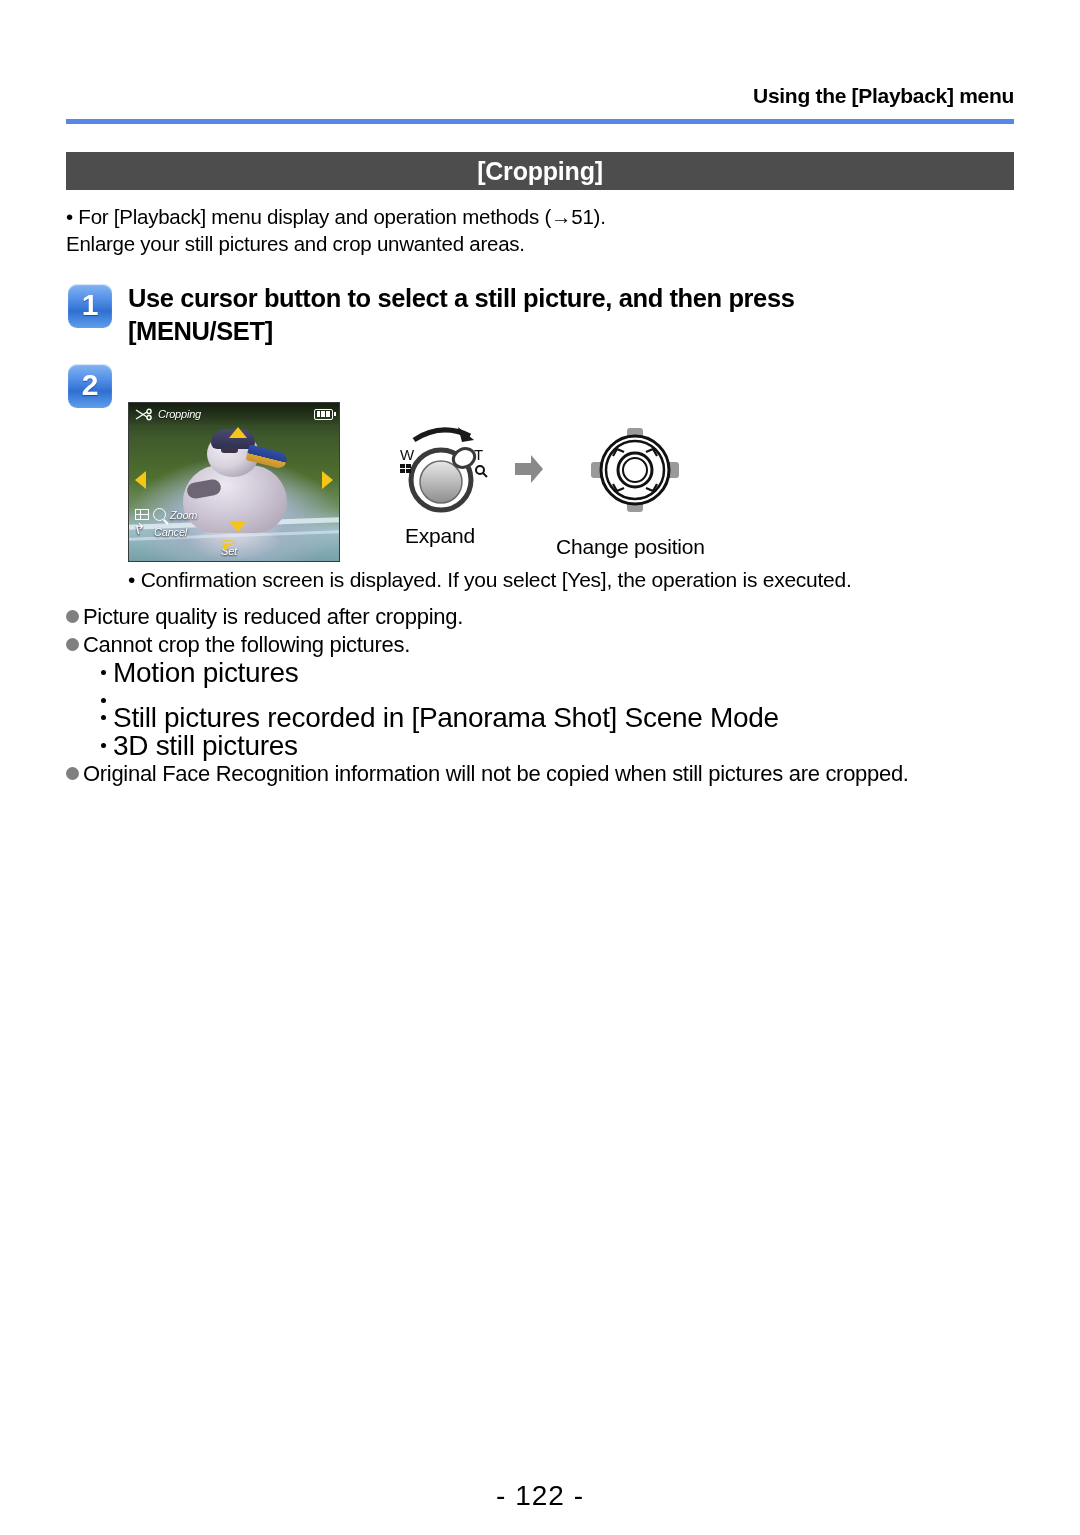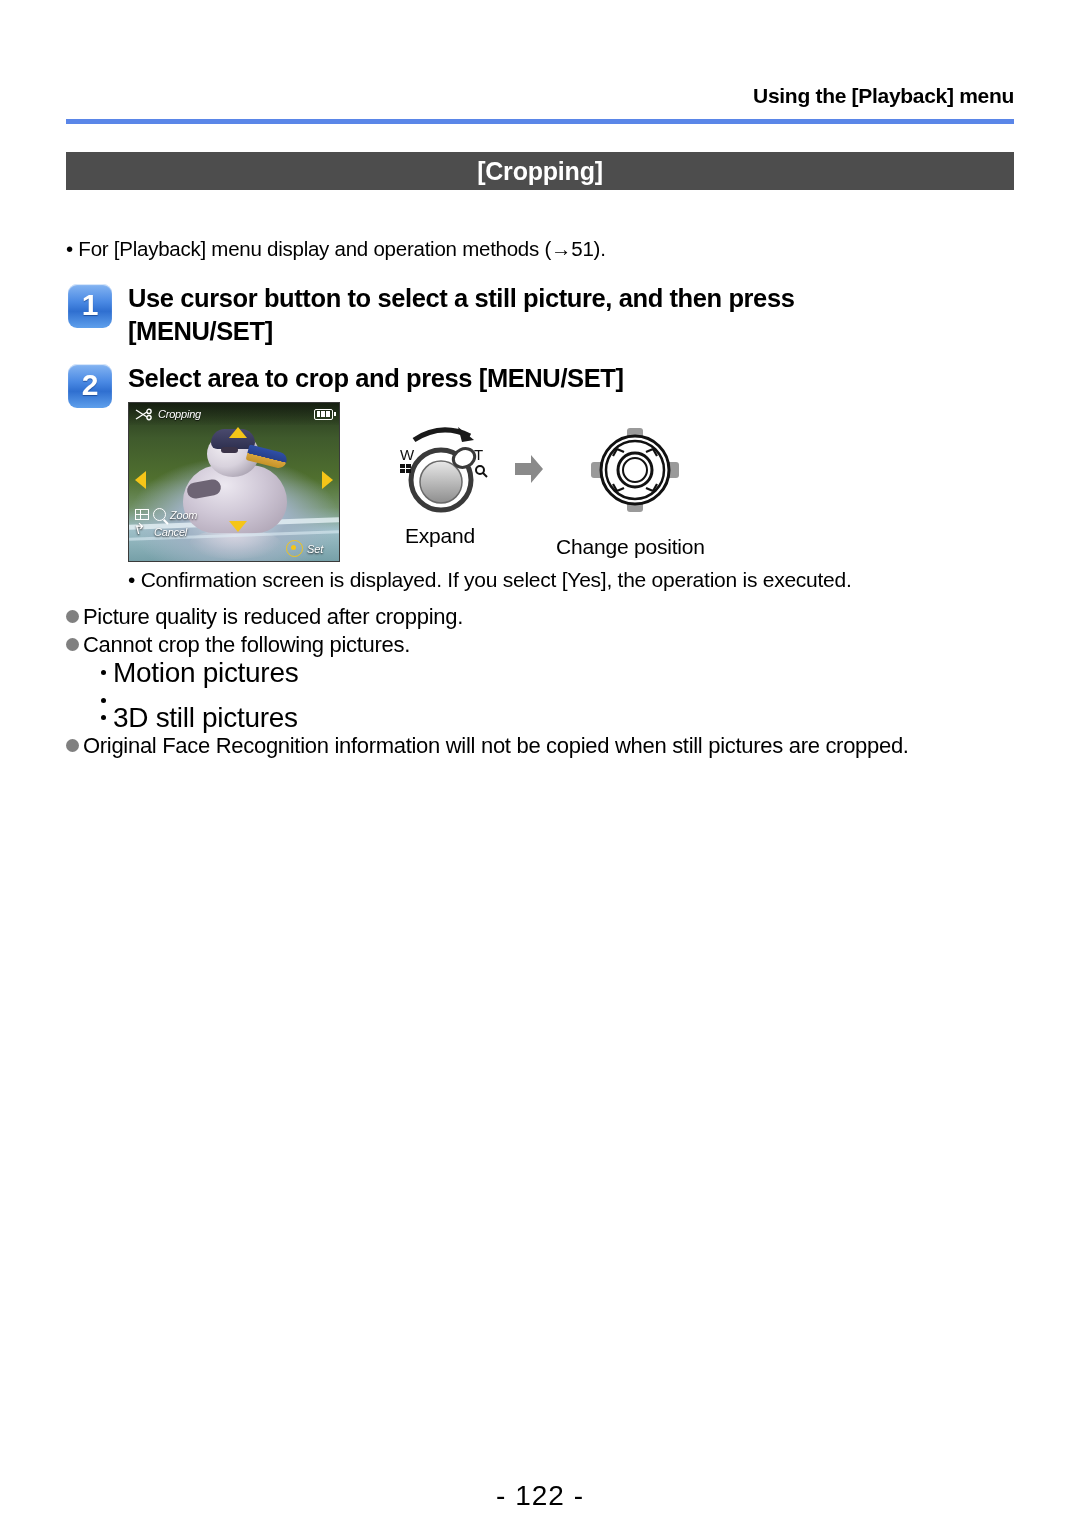--- a/index.html
+++ b/index.html
@@ -69,21 +69,21 @@
   
   .intro {
     position: absolute;
     left: 66px;
     top: 203px;
     width: 960px;
     font-size: 20.5px;
     line-height: 27px;
     letter-spacing: -0.25px;
   }
-  .intro-line { white-space: nowrap; margin-top: 32px; }
+  .intro-line { white-space: nowrap; }
 
   
   .step {
     position: absolute;
     display: flex;
     align-items: flex-start;
   }
   .step1 { left: 68px; top: 282px; width: 960px; }
   .step2 { left: 68px; top: 362px; width: 960px; }
 
@@ -323,21 +323,21 @@
   .back-icon {
     width: 15px; height: 12px;
     position: relative;
   }
   .back-icon::before {
     content: "↰";
     position: absolute; left: 0; top: -5px;
     font-size: 15px; color: #ffffff; line-height: 1;
     transform: scaleX(-1);
   }
-  .set-row { display: flex; align-items: center; justify-content: flex-end; }
+  .set-row { display: flex; align-items: center; justify-content: flex-end; flex-direction: column; }
   .set-icon {
     width: 15px; height: 15px;
     border-radius: 50%;
     border: 1.5px solid #f5c518;
     position: relative;
     margin-right: 4px;
   }
   .set-icon::after {
     content: "";
     position: absolute;
@@ -453,38 +453,36 @@
     <div class="header-title">Using the [Playback] menu</div>
   </div>
   <div class="header-rule"></div>
 
   <div class="title-bar">
     <div class="title-bar-text">[Cropping]</div>
   </div>
 
   <div class="intro">
     <div class="intro-line">• For [Playback] menu display and operation methods (→51).</div>
+    <div class="intro-line">Enlarge your still pictures and crop unwanted areas.</div>
   </div>
 
   <div class="step step1">
     <div class="badge">
       <span>1</span>
     </div>
     <div class="step-text">
       <div>Use cursor button to select a still picture, and then press</div>
       <div>[MENU/SET]</div>
     </div>
   </div>
 
   <div class="step step2">
     <div class="badge">
       <span>2</span>
-    </div>
-    <div class="step-text">
-      <div>Select area to crop and press [MENU/SET]</div>
     </div>
   </div>
 
   <div class="illus">
     <div class="lcd">
       <div class="lcd-photo">
         <div class="water-line"></div>
         <div class="reflection"></div>
         <div class="water-line2"></div>
         <div class="duck-body"></div>
@@ -608,20 +606,24 @@
     <div class="sub-list">
       <div class="sub-item">
         <span class="sub-bullet"></span>
         <span>Motion pictures</span>
       </div>
       <div class="sub-item">
         <span class="sub-bullet"></span>
       </div>
       <div class="sub-item">
         <span class="sub-bullet"></span>
+        <span>Still pictures recorded in [Panorama Shot] Scene Mode</span>
+      </div>
+      <div class="sub-item">
+        <span class="sub-bullet"></span>
         <span>3D still pictures</span>
       </div>
     </div>
 
     <div class="note-item">
       <span class="note-bullet"></span>
       <span class="note-text">Original Face Recognition information will not be copied when still pictures are cropped.</span>
     </div>
 
   </div>

